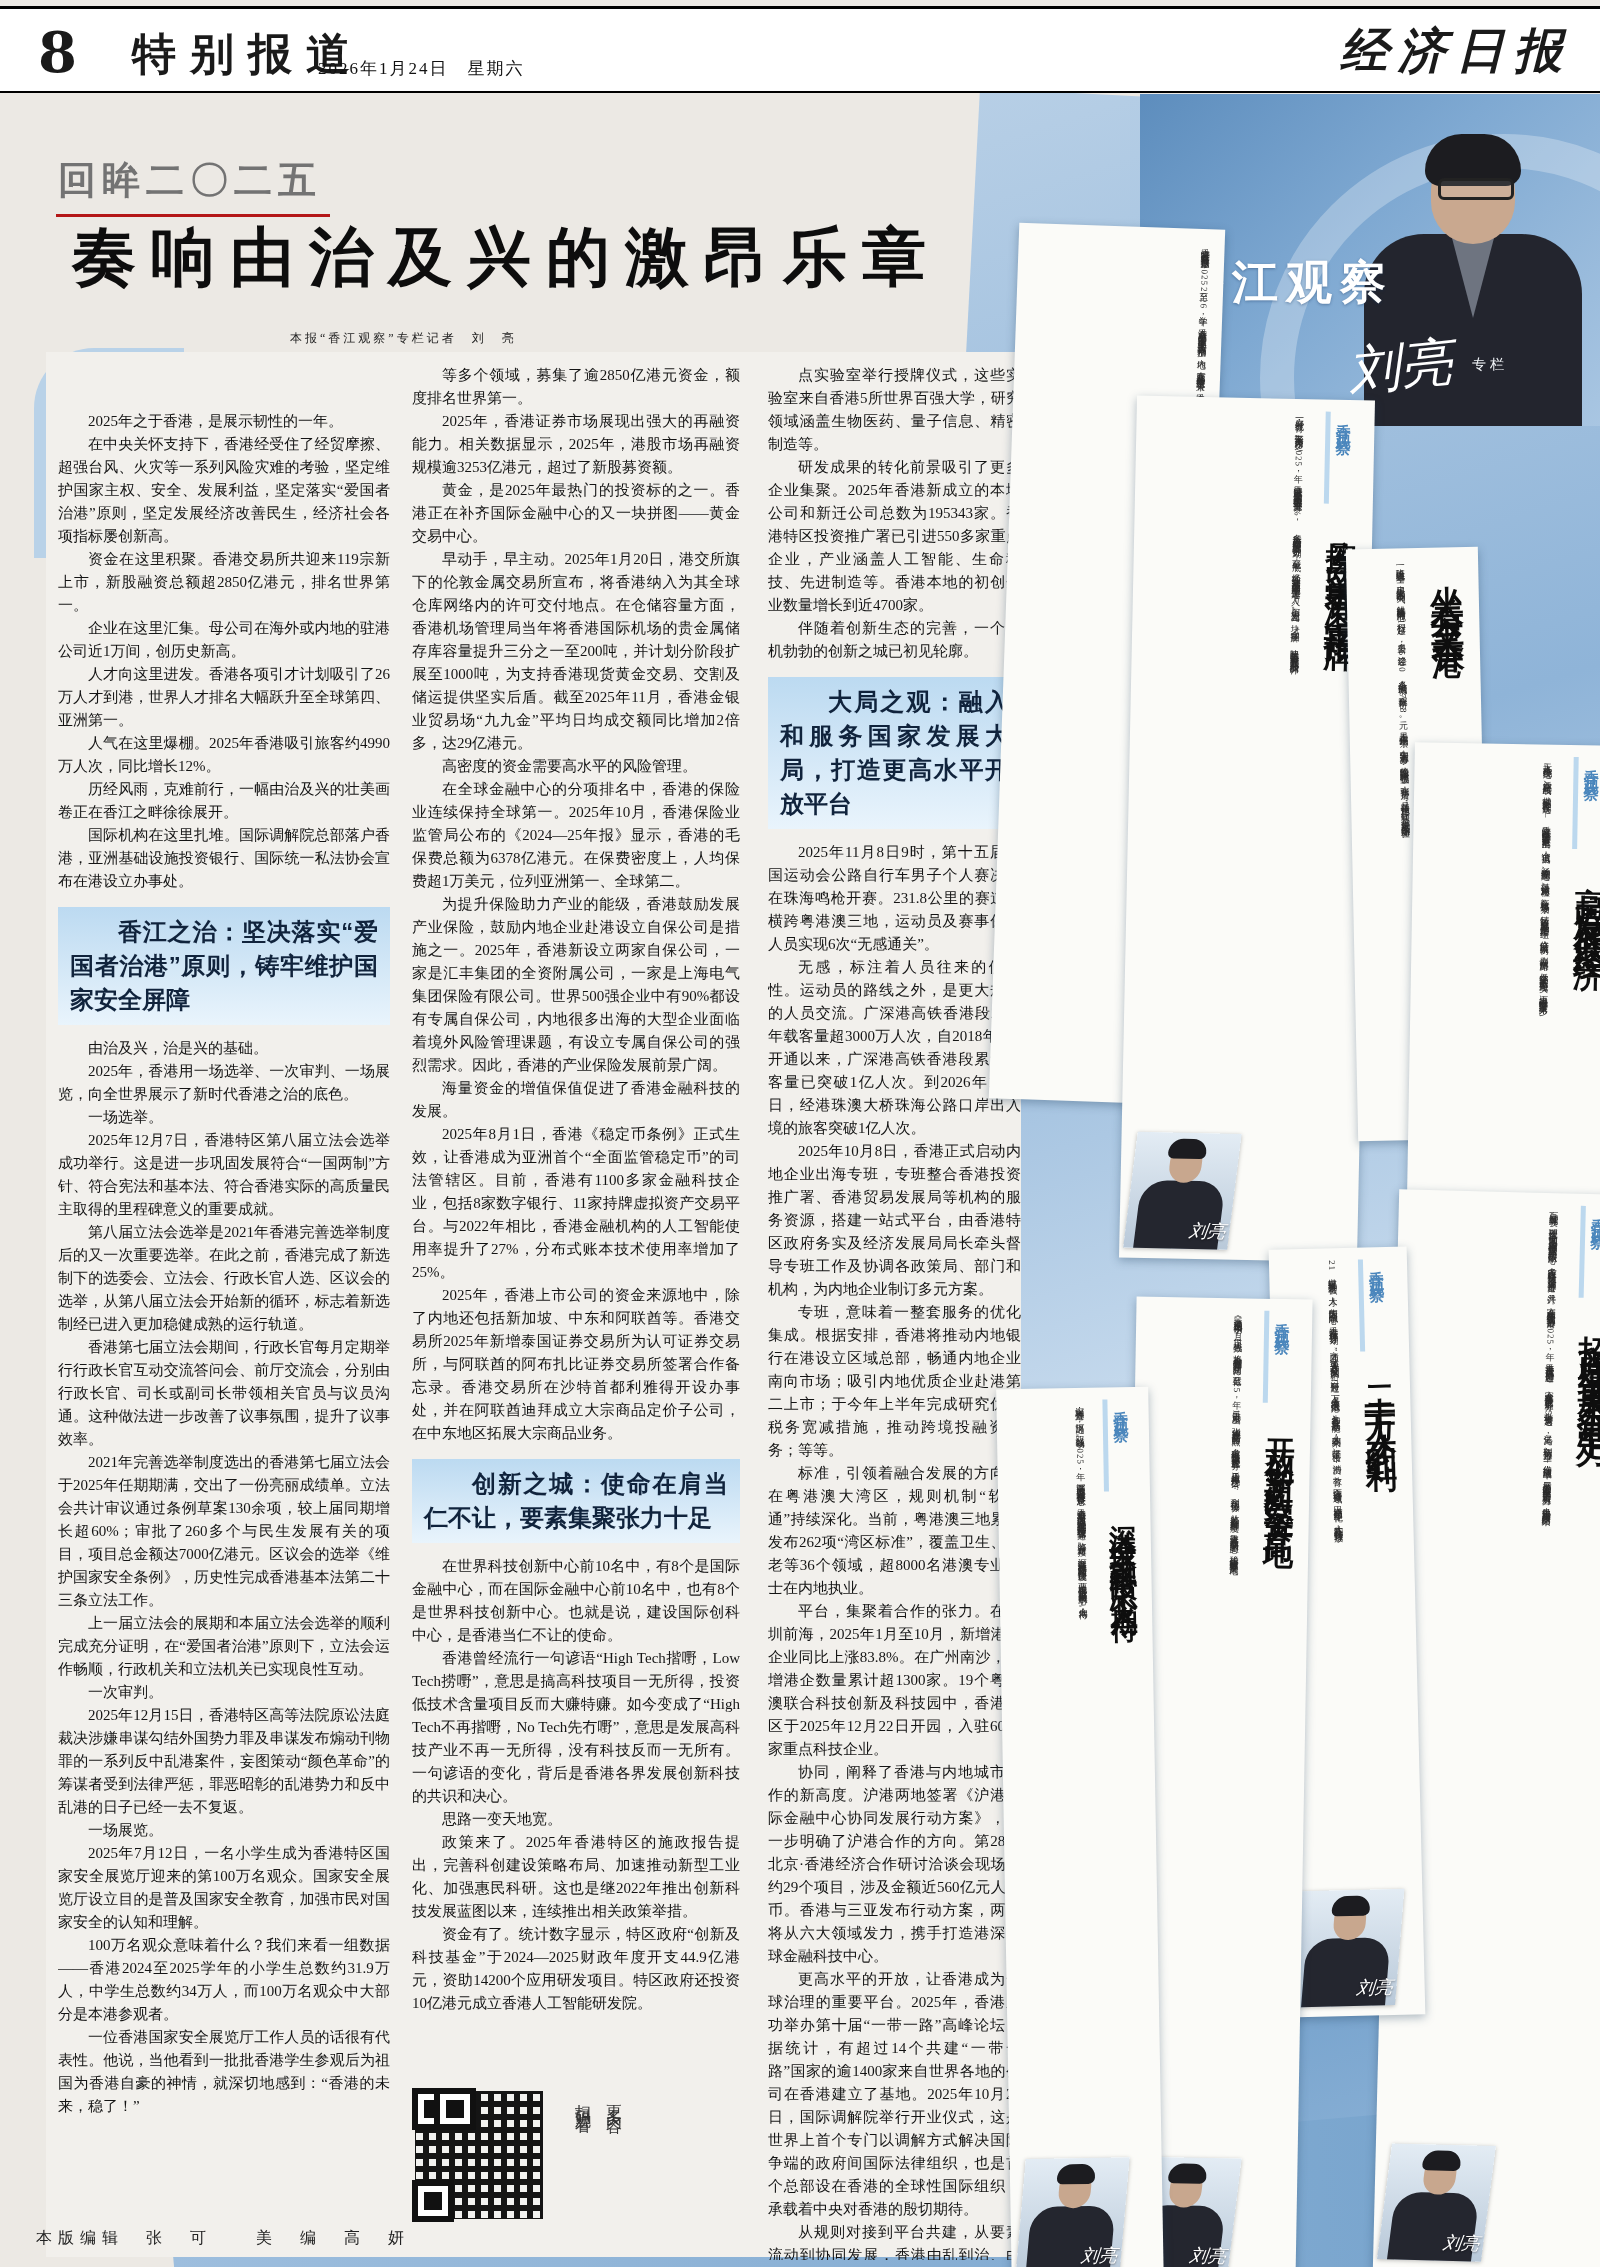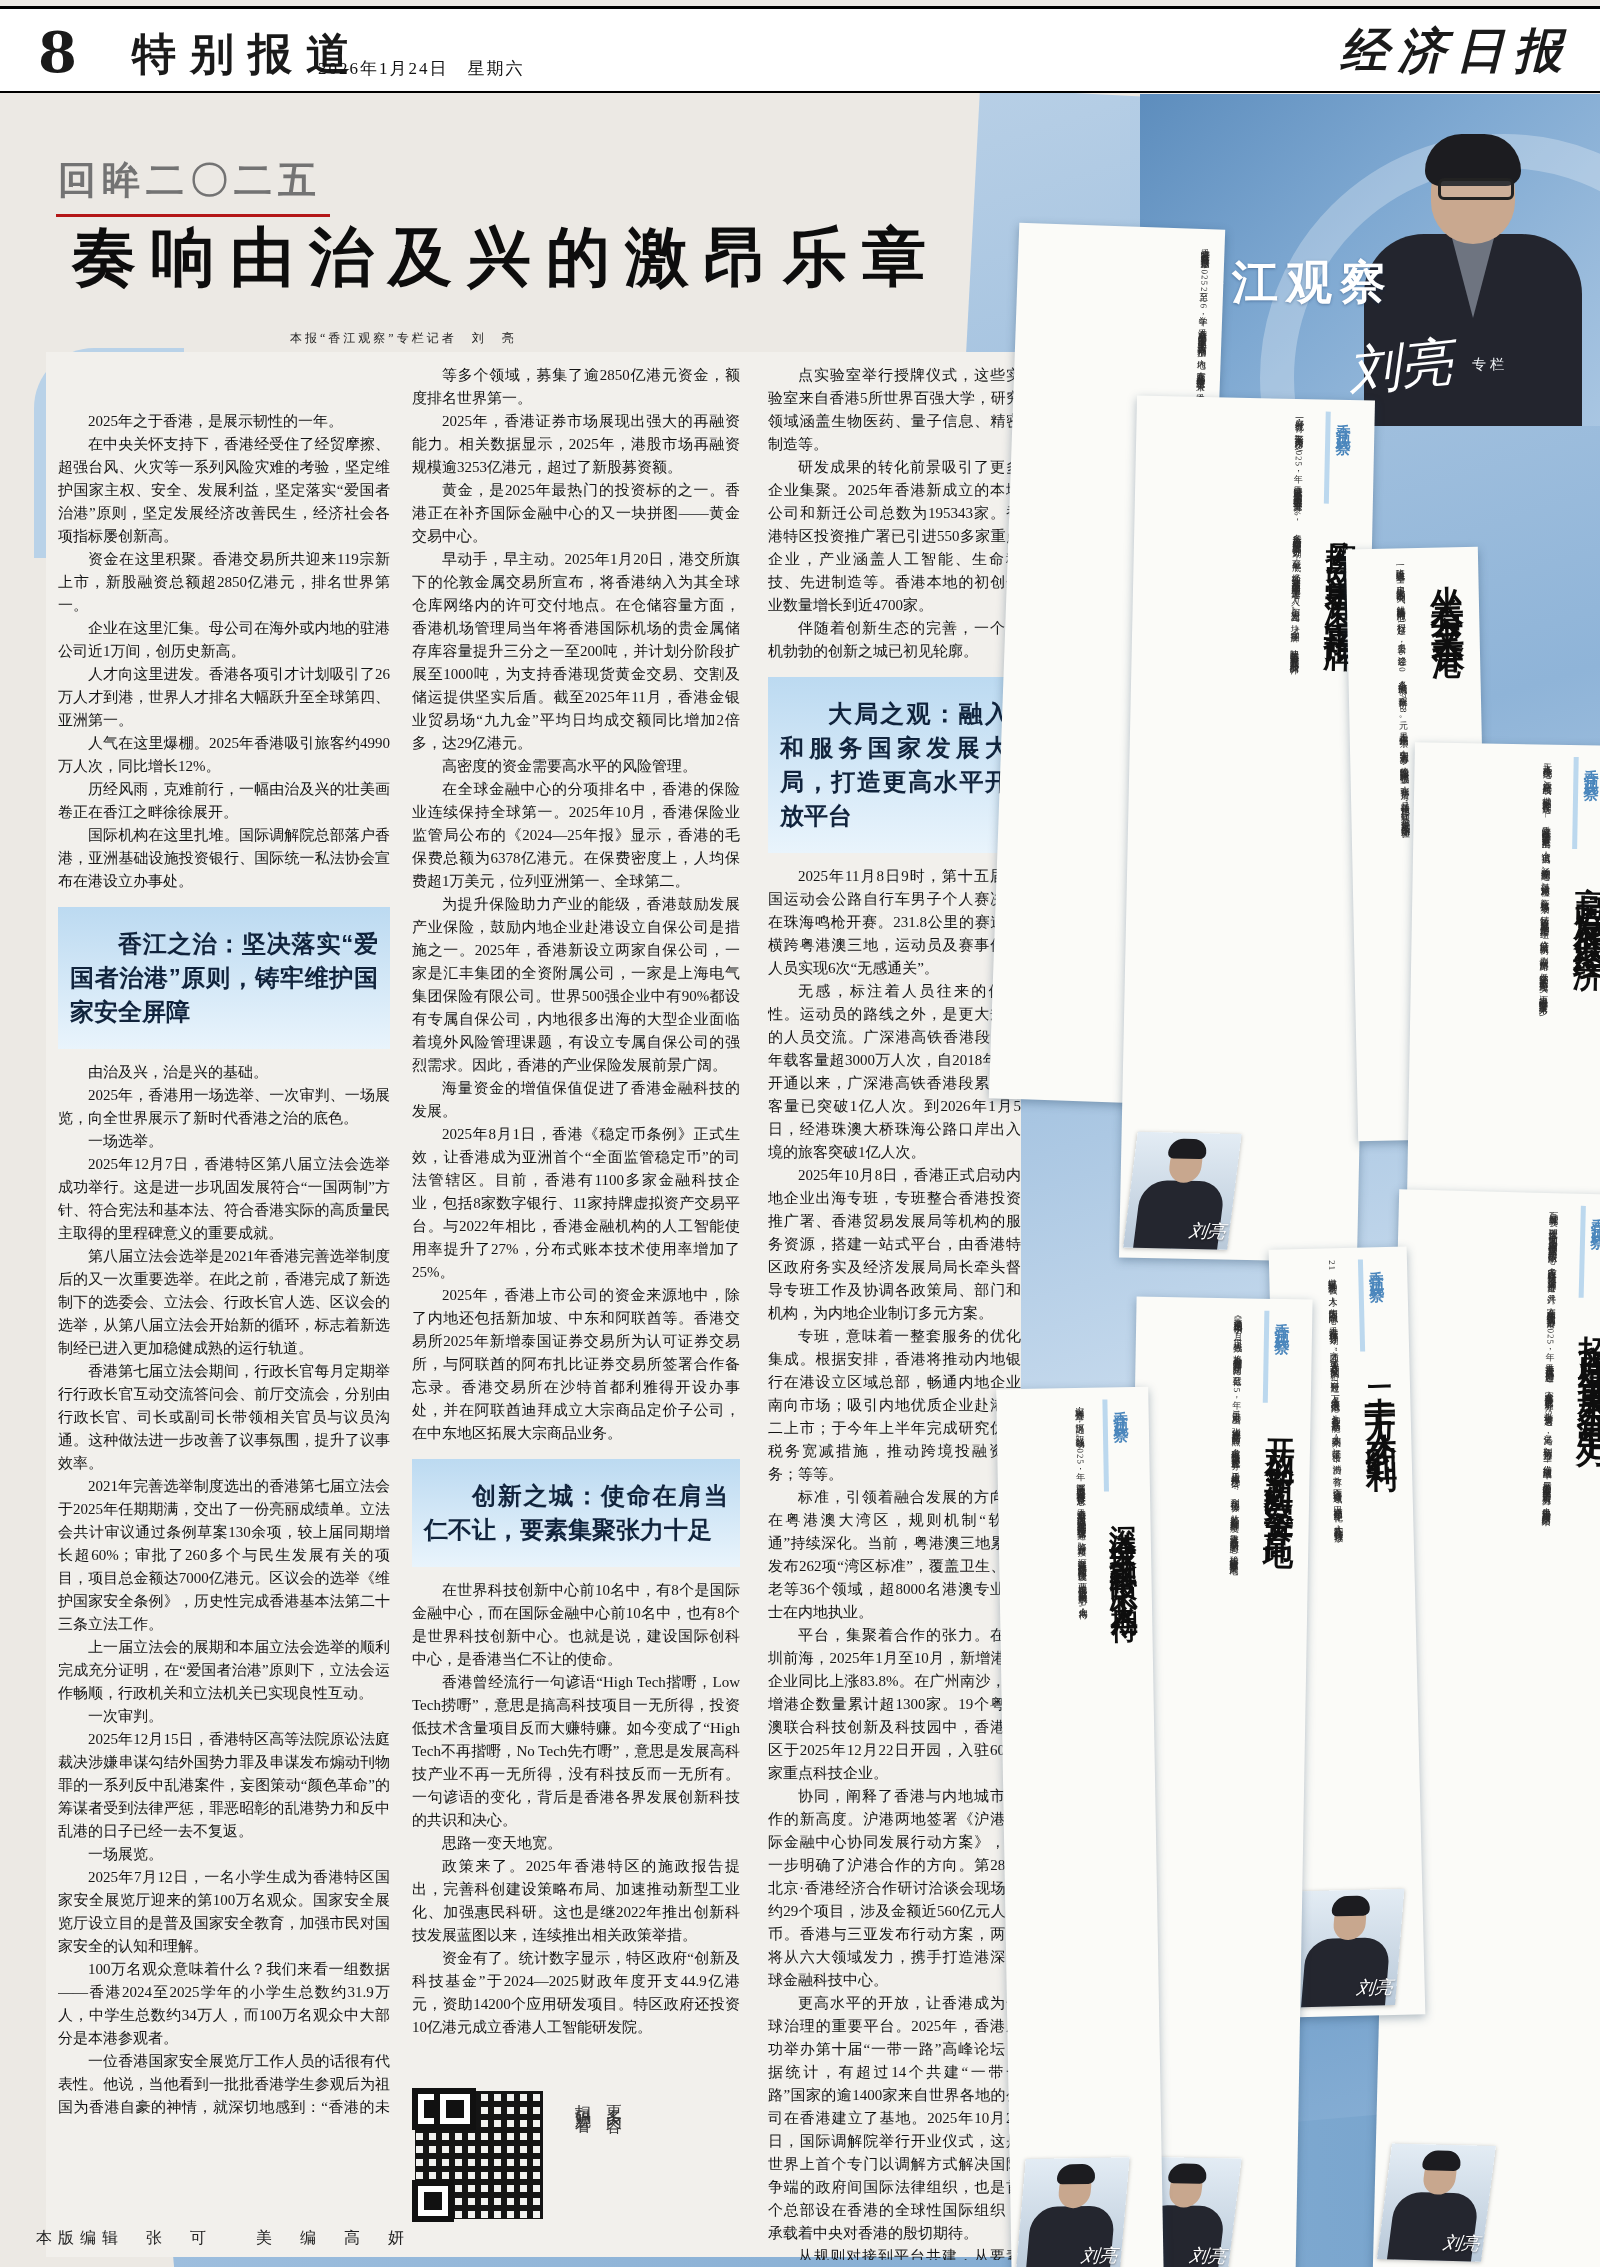--- a/index.html
+++ b/index.html
@@ -36,21 +36,21 @@
     letter-spacing:15px;color:#0d0d0d;font-family:"Liberation Sans",sans-serif;white-space:nowrap;}
   .byline{position:absolute;left:290px;top:330px;font-size:12px;letter-spacing:3px;color:#222;}
   
   .col{position:absolute;top:364px;height:1712px;overflow:hidden;font-size:15px;line-height:23px;
     text-align:justify;color:#141414;}
   #col1{left:58px;width:332px;margin-top:46px;}
   #col2{left:412px;width:328px;}
   #col3{left:760px;width:253px;height:1896px;margin-left:8px;}
   .para{margin:0;text-indent:2em;}
   .sec-head{
-    margin:14px 0 12px 0;padding:20px 12px;font-size:24px;line-height:34px;font-weight:900;
+    margin:14px 0 12px 0;padding:8px 12px;font-size:24px;line-height:34px;font-weight:900;
     color:#10233c;text-indent:2em;font-family:"Liberation Sans",sans-serif;
     background:linear-gradient(180deg,#bcdaf1 0%,#e9f4fc 100%);
   }
   
   .qr-wrap{position:absolute;left:410px;top:2086px;width:210px;height:140px;}
   .qr{position:absolute;left:0;top:0;width:128px;height:128px;background:#f6f6f4;padding:5px;
     background-clip:content-box;
     background-image:repeating-linear-gradient(0deg,#151515 0 6px,transparent 6px 13px),
                      repeating-linear-gradient(90deg,#151515 0 6px,#f2f2f0 6px 13px);}
   .finder{position:absolute;width:30px;height:30px;border:6px solid #111;background:#fff;}

